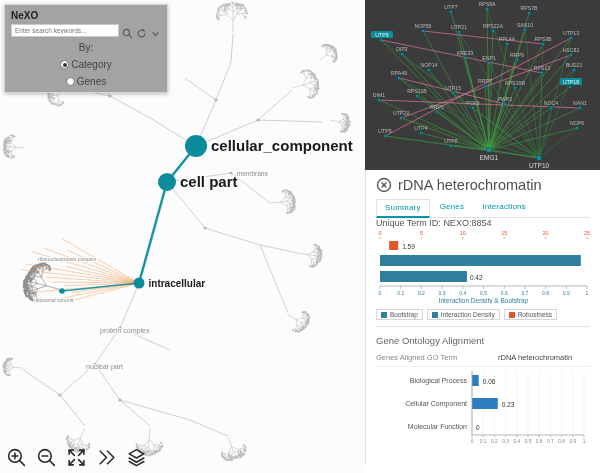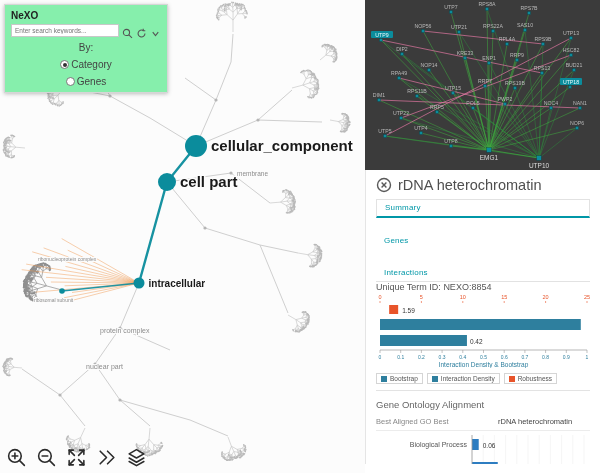--- a/index.html
+++ b/index.html
@@ -4,21 +4,21 @@
 <style>
   html,body{margin:0;padding:0;background:#888;}
   .stage{position:relative;width:600px;height:473px;background:#fff;overflow:hidden;
          font-family:"Liberation Sans",sans-serif;}
   svg text{font-family:"Liberation Sans",sans-serif;}
 
   
   .tree-panel{position:absolute;left:0;top:0;width:365px;height:473px;background:#fcfcfc;}
   #tree-svg{position:absolute;left:0;top:0;}
 
-  .search-card{position:absolute;left:4px;top:4px;width:150px;background:#86efac;
+  .search-card{position:absolute;left:4px;top:4px;width:150px;background:#a3a3a3;
     border:1px solid #d6d6d6;box-shadow:0 1px 4px rgba(0,0,0,.25);padding:5px 6px;z-index:5;}
   .search-title{font-size:10px;font-weight:bold;color:#222;margin-bottom:3px;}
   .search-row{display:flex;align-items:center;gap:3px;}
   .search-row input{flex:1;min-width:0;font-size:6.5px;padding:2px 3px;border:1px solid #c8c8c8;
     height:13px;box-sizing:border-box;color:#444;}
   .sicon{width:11px;height:11px;display:inline-block;cursor:pointer;}
   .sicon svg{width:11px;height:11px;stroke:#555;fill:none;stroke-width:1.6;}
   .search-opts{display:flex;align-items:center;gap:6px;margin-top:5px;font-size:10px;color:#444;flex-direction:column;}
   .search-opts label{display:flex;align-items:center;gap:2px;cursor:pointer;}
   .radio{width:7px;height:7px;border:1px solid #777;border-radius:50%;display:inline-block;
@@ -33,21 +33,21 @@
   
   .network-panel{position:absolute;left:365px;top:0;width:235px;height:170px;background:#3b3b3b;}
 
   
   .detail-panel{position:absolute;left:365px;top:170px;width:235px;height:294px;background:#fff;
     box-sizing:border-box;padding:7px 10px 0 10px;border-left:1px solid #e5e5e5;overflow:hidden;}
   .detail-header{display:flex;align-items:center;gap:6px;}
   .close-btn{width:16px;height:16px;cursor:pointer;flex:none;}
   .close-btn svg{width:16px;height:16px;stroke:#5a5a5a;fill:none;stroke-width:1.4;}
   .detail-title{font-size:14.5px;color:#4f4f4f;}
-  .tabs{display:flex;gap:16px;margin-top:6px;border-bottom:1px solid #e2e2e2;flex-direction:column;}
+  .tabs{display:flex;gap:2px;margin-top:6px;border-bottom:1px solid #e2e2e2;}
   .tab{font-size:8px;padding:3px 8px 4px 8px;cursor:pointer;letter-spacing:.2px;}
   .tab.active{border:1px solid #e2e2e2;border-bottom:2px solid transparent;margin-bottom:-1px;background:#fff;}
   .term-line{margin-top:0;font-size:9px;color:#555;}
   .sec-head{margin-top:8px;font-size:9.5px;color:#666;}
   .legend-row{display:flex;gap:4px;margin-top:1px;}
   .legend-item{display:flex;align-items:center;gap:3px;border:1px solid #d5d5d5;
     padding:1px 4px;font-size:6.5px;color:#555;}
   .legend-swatch{width:6px;height:6px;display:inline-block;}
   .divider{border-top:1px solid #e3e3e3;margin-top:6px;}
   .go-table{margin-top:3px;}
@@ -397,21 +397,21 @@
         <span class="legend-swatch" style="background: rgb(232, 84, 42);"></span>
         <span>Robustness</span>
       </span>
     </div>
 
     <div class="divider"></div>
     <div class="sec-head">Gene Ontology Alignment</div>
 
     <div class="go-table">
       <div class="go-row">
-        <span class="go-label">Best Aligned GO Best</span>
+        <span class="go-label">Genes Aligned GO Term</span>
         <span class="go-value">rDNA heterochromatin</span>
       </div>
     </div>
 
     <svg id="alignment-chart" width="215" height="80">
         <line x1="96" y1="4" x2="96" y2="68" stroke="#eeeeee" stroke-width="0.6"></line>
         <line x1="107.2" y1="4" x2="107.2" y2="68" stroke="#eeeeee" stroke-width="0.6"></line>
         <line x1="118.4" y1="4" x2="118.4" y2="68" stroke="#eeeeee" stroke-width="0.6"></line>
         <line x1="129.6" y1="4" x2="129.6" y2="68" stroke="#eeeeee" stroke-width="0.6"></line>
         <line x1="140.8" y1="4" x2="140.8" y2="68" stroke="#eeeeee" stroke-width="0.6"></line>

